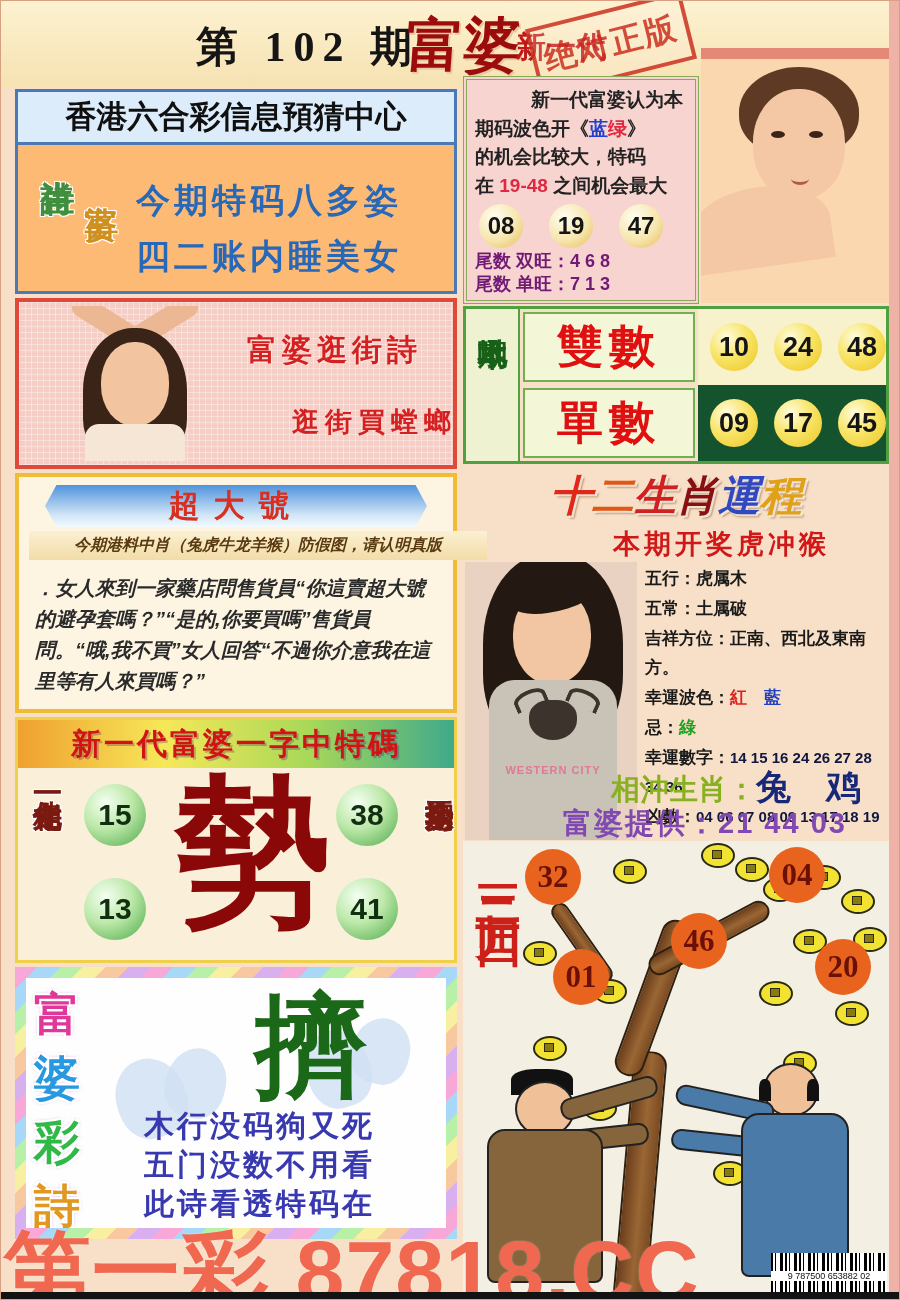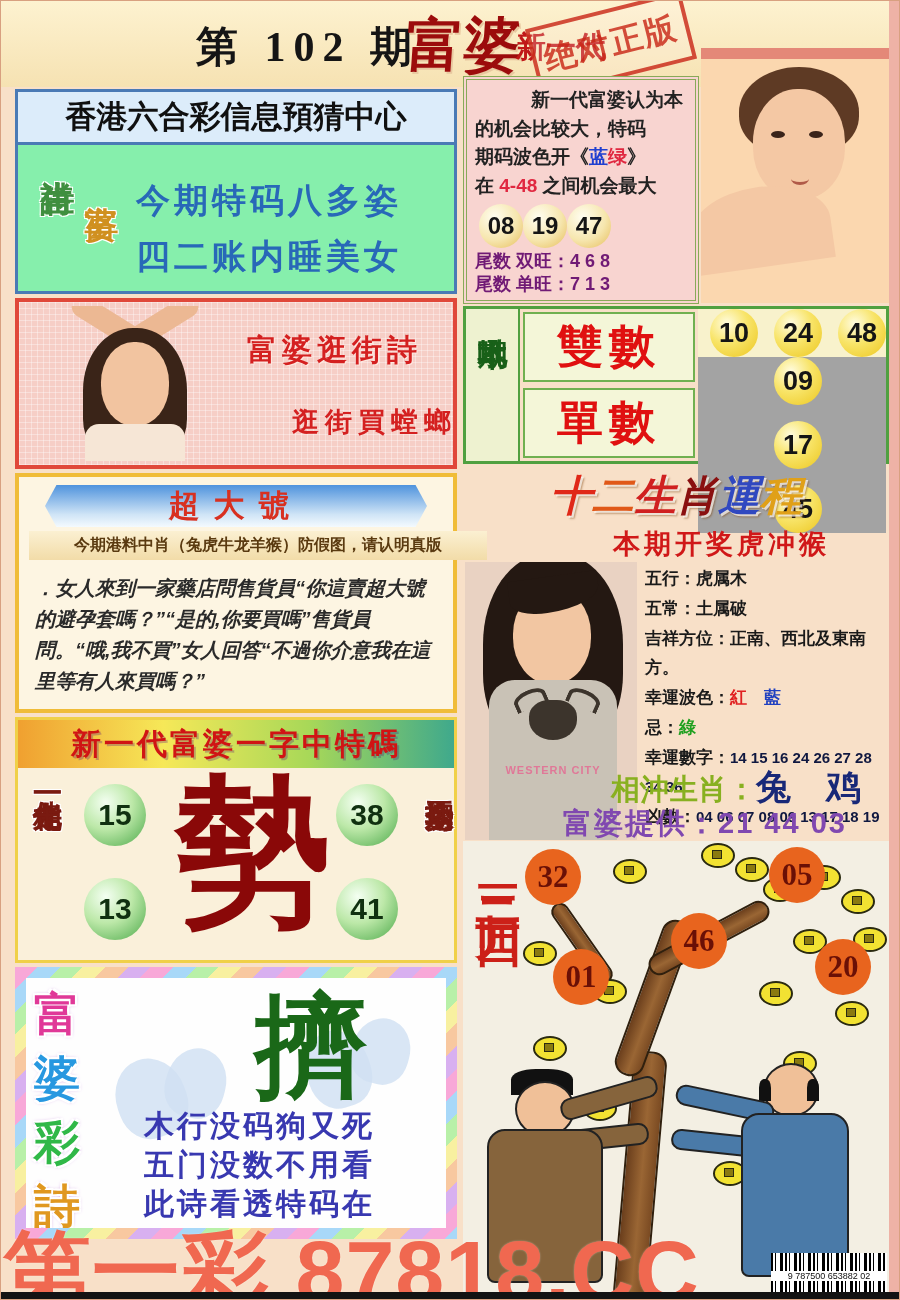--- a/index.html
+++ b/index.html
@@ -22,21 +22,21 @@
   .tr-face{left:52px;top:30px;width:92px;height:110px;background:#f4c8a4;border-radius:48% 48% 46% 46%;}
   .tr-eye{width:14px;height:7px;background:#3a241a;border-radius:50%;}
   .tr-smile{left:38px;top:84px;width:18px;height:9px;border-bottom:3px solid #b05a48;border-radius:0 0 50% 50%;}
   .tr-shoulder{left:-10px;top:128px;width:140px;height:80px;background:#f4c8a4;border-radius:50% 50% 0 0;transform:rotate(-8deg);}
   
   .ball{display:inline-flex;align-items:center;justify-content:center;border-radius:50%;font-weight:900;color:#151515;}
   .ball-gold{background:radial-gradient(circle at 35% 30%,#fffdf0,#f6e6ae 55%,#e6bc58);}
   .ball-yellow{background:radial-gradient(circle at 35% 30%,#fffce0,#f8e468 45%,#ecc61e);}
   .ball-green{background:radial-gradient(circle at 35% 30%,#f4fff2,#bce8a8 45%,#4aa848);}
   
-  .box1{left:14px;top:88px;width:442px;height:205px;border:3px solid #4a7ab5;background:#86efac;box-sizing:border-box;}
+  .box1{left:14px;top:88px;width:442px;height:205px;border:3px solid #4a7ab5;background:#fdba74;box-sizing:border-box;}
   .box1-title{left:0;top:0;width:100%;height:50px;background:#dcecfa;border-bottom:3px solid #4a7ab5;
               display:flex;align-items:center;justify-content:center;font-size:31px;font-weight:900;color:#101010;}
   .vlabel{writing-mode:vertical-rl;text-orientation:upright;font-weight:900;font-family:"Liberation Serif",serif;
           text-shadow:-1px -1px 0 #fff,1px -1px 0 #fff,-1px 1px 0 #fff,1px 1px 0 #fff;}
   .box1-v1{left:16px;top:62px;font-size:34px;color:#3f8f3f;}
   .box1-v2{left:60px;top:86px;font-size:34px;color:#d09020;}
   .box1-line{left:118px;width:320px;font-size:34px;font-weight:900;color:#2868b8;letter-spacing:4px;}
   
   .box2{left:14px;top:297px;width:442px;height:171px;border:4px solid #e0483a;background:#f6cec6;box-sizing:border-box;
         background-image:repeating-linear-gradient(0deg,rgba(255,255,255,.35) 0 1px,transparent 1px 6px),
@@ -49,21 +49,21 @@
   .b2-top{left:58px;top:118px;width:100px;height:42px;background:#f6e6d6;border-radius:14px 14px 0 0;}
   .b2-title{left:228px;top:28px;width:210px;font-size:30px;font-weight:900;color:#d42020;letter-spacing:5px;
             font-family:"Liberation Serif",serif;text-shadow:1px 1px 0 #ffe8e0;}
   .b2-line{left:228px;top:102px;width:210px;font-size:27px;font-weight:900;color:#d42020;letter-spacing:6px;font-family:"Liberation Serif",serif;text-align:right;}
   
   .box3{left:14px;top:472px;width:442px;height:240px;border:4px solid #f0bc38;background:#fdf5e2;box-sizing:border-box;}
   .b3-ribbon{left:26px;top:8px;width:382px;height:42px;background:linear-gradient(#4f93dd,#cfe4f6 70%,#f4fafe);
              clip-path:polygon(3% 0,97% 0,100% 50%,97% 100%,3% 100%,0 50%);
              display:flex;align-items:center;justify-content:center;font-size:31px;font-weight:900;color:#d83020;letter-spacing:14px;font-family:"Liberation Serif",serif;}
   .b3-sub{left:10px;top:54px;width:458px;text-align:center;font-size:16px;font-weight:bold;color:#5a3a10;
-          background:linear-gradient(#fbf0d2,#f2dca8);padding:4px 0;}
+          background:linear-gradient(#fbf0d2,#f2dca8);padding:4px 0;font-style:italic;}
   .b3-body{left:16px;top:96px;width:404px;font-family:Liberation Sans, sans-serif;font-size:20px;font-weight:bold;
            color:#2a2a2a;line-height:1.55;font-style:italic;}
   
   .box4{left:14px;top:716px;width:442px;height:246px;border:3px solid #f0d048;background:#faf0da;box-sizing:border-box;}
   .b4-banner{left:0;top:0;width:100%;height:48px;background:linear-gradient(90deg,#f0a030,#f6e858,#a8d858,#3fa98c);
              display:flex;align-items:center;justify-content:center;font-size:30px;font-weight:900;color:#d01414;
              letter-spacing:3px;font-family:"Liberation Serif",serif;text-shadow:2px 2px 0 rgba(90,20,120,.30);}
   .b4-vleft{left:10px;top:58px;font-size:29px;color:#7a1a10;height:182px;}
   .b4-vright{left:402px;top:58px;font-size:29px;color:#7a1a10;height:182px;}
   .b4-big{left:156px;top:46px;font-size:158px;font-weight:900;color:#8a0808;font-family:"Liberation Serif",serif;line-height:1.1;}
@@ -82,34 +82,34 @@
   .b5-side span:nth-child(3){color:#30b848;}
   .b5-side span:nth-child(4){color:#e09820;}
   .b5-big{left:150px;top:-6px;width:270px;text-align:center;font-size:112px;font-weight:900;color:#1a6818;font-family:"Liberation Serif",serif;}
   .b5-poem{left:118px;top:128px;width:300px;font-size:30px;font-weight:900;color:#3838b0;letter-spacing:3px;line-height:1.3;font-family:"Liberation Serif",serif;}
   
   .boxr1{left:462px;top:75px;width:236px;height:228px;border:4px double #88aa58;background:#f8d4d0;box-sizing:border-box;padding:6px 8px;}
   .r1-line{font-size:19px;font-weight:bold;color:#222;line-height:1.5;white-space:nowrap;}
   .r1-indent{padding-left:56px;}
   .r1-blue{color:#2040d0;}
   .r1-red{color:#e02840;}
-  .r1-balls{display:flex;padding:4px 0 2px 4px;}
+  .r1-balls{display:flex;gap:26px;padding:4px 0 2px 4px;}
   .r1-ball{width:44px;height:44px;font-size:24px;}
   .r1-tail{font-size:18px;font-weight:bold;color:#701a75;line-height:1.25;white-space:nowrap;}
   
   .boxr2{left:462px;top:305px;width:426px;height:158px;border:3px solid #50a040;box-sizing:border-box;display:flex;}
   .r2-side{width:52px;background:#eef2d0;border-right:2px solid #50a040;display:flex;align-items:center;justify-content:center;}
   .r2-side .vlabel{font-size:30px;color:#186018;text-shadow:none;height:140px;}
   .r2-mid{width:178px;display:flex;flex-direction:column;}
   .r2-cell{flex:1;display:flex;align-items:center;justify-content:center;background:#f4f6d8;border:2px solid #70b050;margin:3px;
            font-size:46px;font-weight:900;color:#e01010;letter-spacing:6px;font-family:"Liberation Serif",serif;}
   .r2-balls{flex:1;display:flex;flex-direction:column;}
   .r2-row{flex:1;display:flex;align-items:center;gap:16px;padding-left:12px;}
   .r2-row1{background:#f8f2cc;}
-  .r2-row2{background:#a3a3a3;flex-direction:column;}
+  .r2-row2{background:#14532d;}
   .r2-ball{width:48px;height:48px;font-size:27px;}
   
   .pr3{left:462px;top:467px;width:426px;height:372px;}
   .z-title{left:6px;top:0;width:414px;text-align:center;font-size:42px;font-weight:900;font-family:"Liberation Serif",serif;font-style:italic;}
   .z-title span{text-shadow:2px 2px 0 rgba(255,255,255,.7),3px 3px 2px rgba(120,60,0,.45);}
   .z-title span:nth-child(1){color:#e02818;}
   .z-title span:nth-child(2){color:#e05818;}
   .z-title span:nth-child(3){color:#d02020;}
   .z-title span:nth-child(4){color:#8a1010;}
   .z-title span:nth-child(5){color:#3048c0;}
@@ -192,23 +192,23 @@
       <div class="abs b2-hair"></div>
       <div class="abs b2-face"></div>
       <div class="abs b2-top"></div>
     </div>
     <div class="abs b2-title">富婆逛街詩</div>
     <div class="abs b2-line">逛街買螳螂</div>
   </div>
 
   <div class="abs boxr1">
     <div class="r1-line r1-indent">新一代富婆认为本</div>
+    <div class="r1-line"><span>期码波色开《</span><span class="r1-blue">蓝</span><span class="r1-red">绿</span><span>》</span></div>
     <div class="r1-line">的机会比较大，特码</div>
-    <div class="r1-line"><span>期码波色开《</span><span class="r1-blue">蓝</span><span class="r1-red">绿</span><span>》</span></div>
-    <div class="r1-line"><span>在 </span><span class="r1-red">4-48</span><span> 之间机会最大</span></div>
+    <div class="r1-line"><span>在 </span><span class="r1-red">19-48</span><span> 之间机会最大</span></div>
     <div class="r1-balls">
       <span class="ball ball-gold r1-ball">08</span>
       <span class="ball ball-gold r1-ball">19</span>
       <span class="ball ball-gold r1-ball">47</span>
     </div>
     <div class="r1-tail">尾数 双旺：4  6  8</div>
     <div class="r1-tail">尾数 单旺：7  1  3</div>
   </div>
 
   <div class="abs boxr2">
@@ -326,21 +326,21 @@
     <div class="coin" style="left:130px;top:138px;"></div>
     <div class="coin" style="left:296px;top:140px;"></div>
     <div class="coin" style="left:372px;top:160px;"></div>
     <div class="coin" style="left:70px;top:195px;"></div>
     <div class="coin" style="left:320px;top:210px;"></div>
     <div class="coin" style="left:120px;top:255px;"></div>
     <div class="coin" style="left:350px;top:278px;"></div>
     <div class="coin" style="left:250px;top:320px;"></div>
 
     <div class="t-num" style="left:62px;top:8px;">32</div>
-    <div class="t-num" style="left:306px;top:6px;">05</div>
+    <div class="t-num" style="left:306px;top:6px;">04</div>
     <div class="t-num" style="left:208px;top:72px;">46</div>
     <div class="t-num" style="left:90px;top:108px;">01</div>
     <div class="t-num" style="left:352px;top:98px;">20</div>
 
     <div class="man-part hairspikes" style="left:48px;top:228px;width:62px;height:26px;"></div>
     <div class="man-part head" style="left:52px;top:240px;width:56px;height:52px;"></div>
     <div class="man-part arm-brown" style="left:96px;top:246px;width:96px;height:18px;transform:rotate(-16deg);"></div>
     <div class="man-part arm-brown" style="left:90px;top:286px;width:92px;height:18px;transform:rotate(-6deg);"></div>
     <div class="man-part body-brown" style="left:24px;top:288px;width:112px;height:150px;"></div>
 

